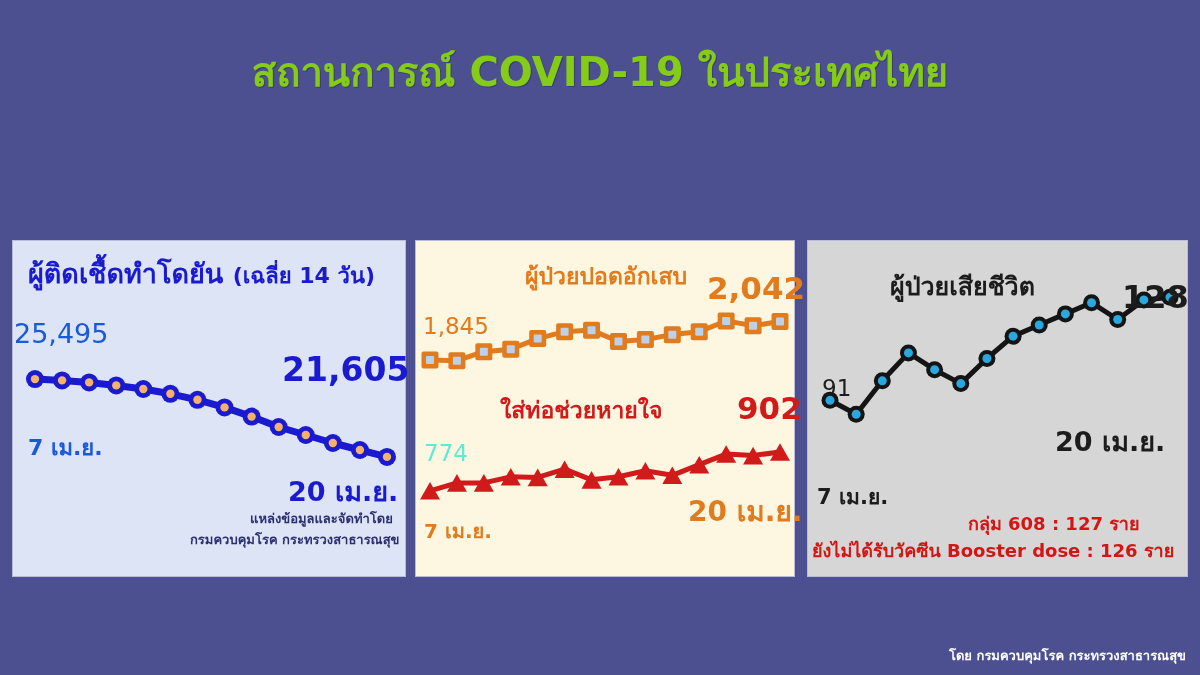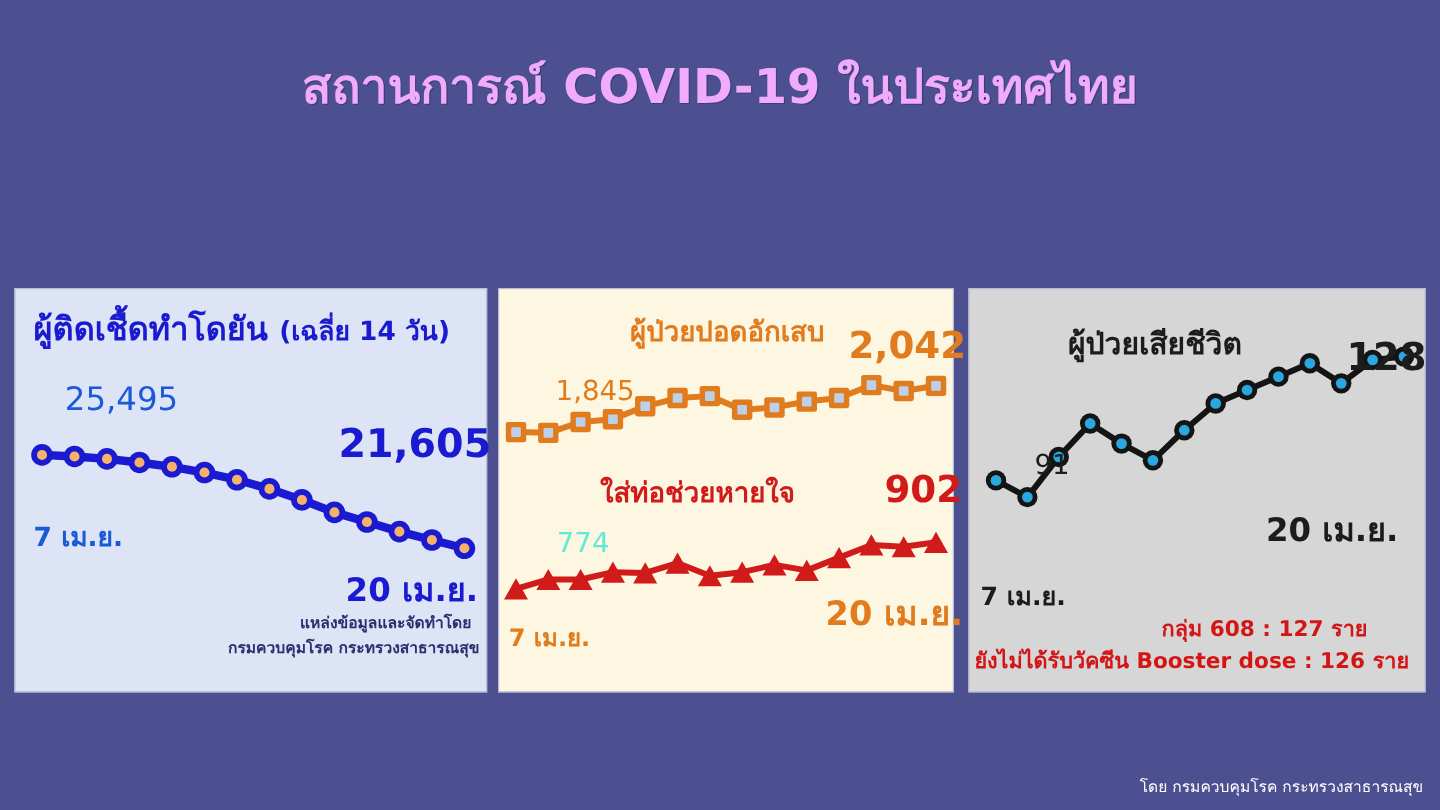--- a/index.html
+++ b/index.html
@@ -8,21 +8,21 @@
   body {
     background:#4c5090;
     font-family:"DejaVu Sans","Liberation Sans",sans-serif;
     position:relative;
   }
 
   
   #header { position:absolute; left:0; top:0; width:1200px; height:215px; }
   #main-title {
     position:absolute; left:0; top:40px; width:1200px;
-    text-align:center; color:#f0abfc;
+    text-align:center; color:#84cc16;
     font-size:40px; font-weight:bold; letter-spacing:0px;
     text-shadow:1px 1px 0 #3a3e72;
   }
   #sub-title {
     position:absolute; left:0; top:125px; width:1200px;
     text-align:center; color:#ffffff;
     font-size:32px; font-weight:bold;
   }
 
   
@@ -32,21 +32,21 @@
     overflow:hidden;
   }
   #panel-cases  { left:12px;  width:394px; background:#dde4f5; }
   #panel-pneu   { left:415px; width:380px; background:#fdf6e0; }
   #panel-deaths { left:807px; width:381px; background:#d6d6d6; }
 
   .panel-title {
     position:absolute; font-weight:bold; white-space:nowrap;
   }
   .val-big { position:absolute; font-weight:bold; white-space:nowrap; }
-  .val-small { position:absolute; white-space:nowrap;margin-left:40px; }
+  .val-small { position:absolute; white-space:nowrap; }
   .date-lbl { position:absolute; font-weight:bold; white-space:nowrap; }
   .note { position:absolute; white-space:nowrap; font-weight:bold; }
 
   
   #p1-title { left:28px; top:252px; font-size:27px; color:#1a1ad0; }
   #p1-title .sub { font-size:22px; }
   #p1-start { left:14px; top:318px; font-size:27px; color:#1a5ad8; }
   #p1-end   { left:282px; top:350px; font-size:33px; color:#1a1ad0; }
   #p1-d1 { left:28px; top:430px; font-size:22px; color:#1a5ad8; }
   #p1-d2 { left:288px; top:470px; font-size:27px; color:#1a1ad0; }
@@ -69,21 +69,21 @@
   #p3-start { left:822px; top:375px; font-size:23px; color:#1c1c1c; }
   #p3-d1 { left:817px; top:480px; font-size:21px; color:#1c1c1c; }
   #p3-d2 { left:1055px; top:420px; font-size:27px; color:#1c1c1c; }
   #p3-n1 { left:968px; top:509px; font-size:18px; color:#d41515;text-align:center; }
   #p3-n2 { left:812px; top:536px; font-size:18px; color:#d41515; }
 
   svg.chart { position:absolute; left:0; top:0; }
 
   #footer {
     position:absolute; right:14px; top:645px;
-    font-size:13px; font-weight:normal; color:#ffffff;
+    font-size:13px; font-weight:bold; color:#ffffff;
     white-space:nowrap;
   }
 </style>
 </head>
 <body>
 
 <div id="header">
   <div id="main-title">สถานการณ์ COVID-19 ในประเทศไทย</div>
 </div>
 

